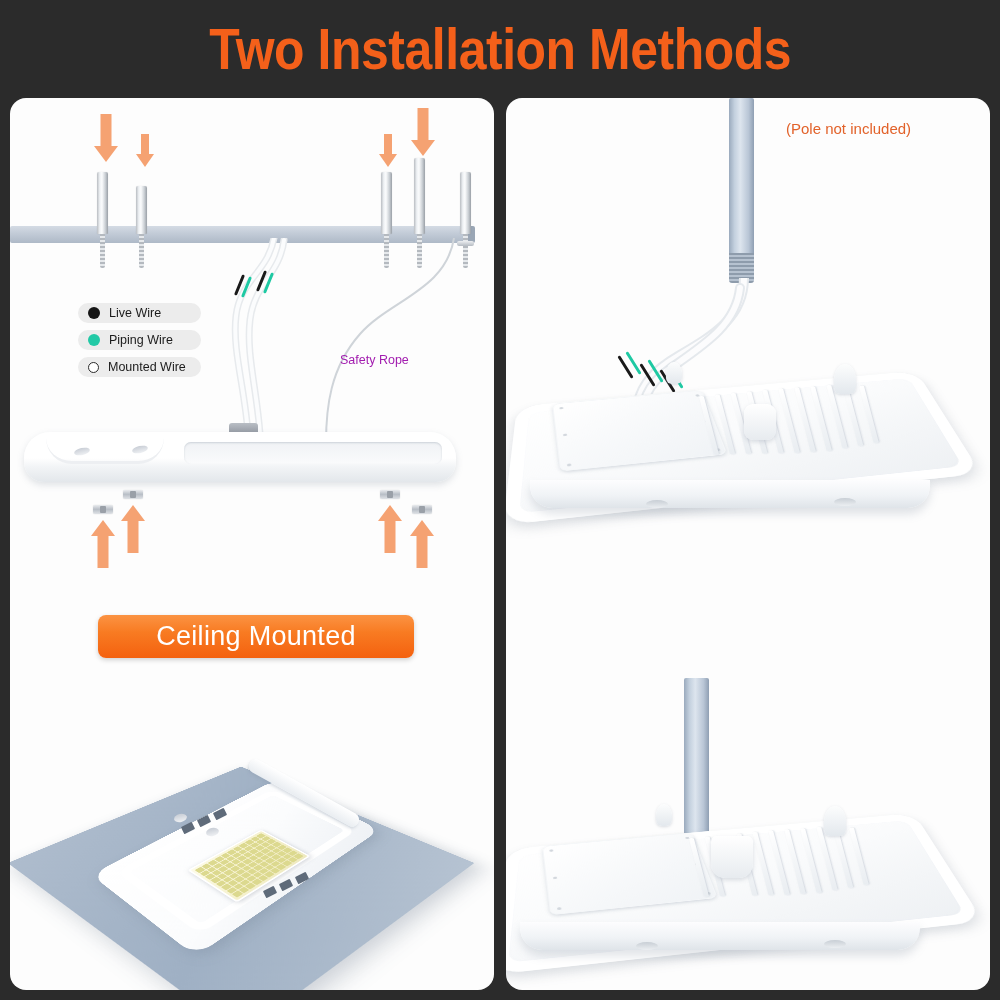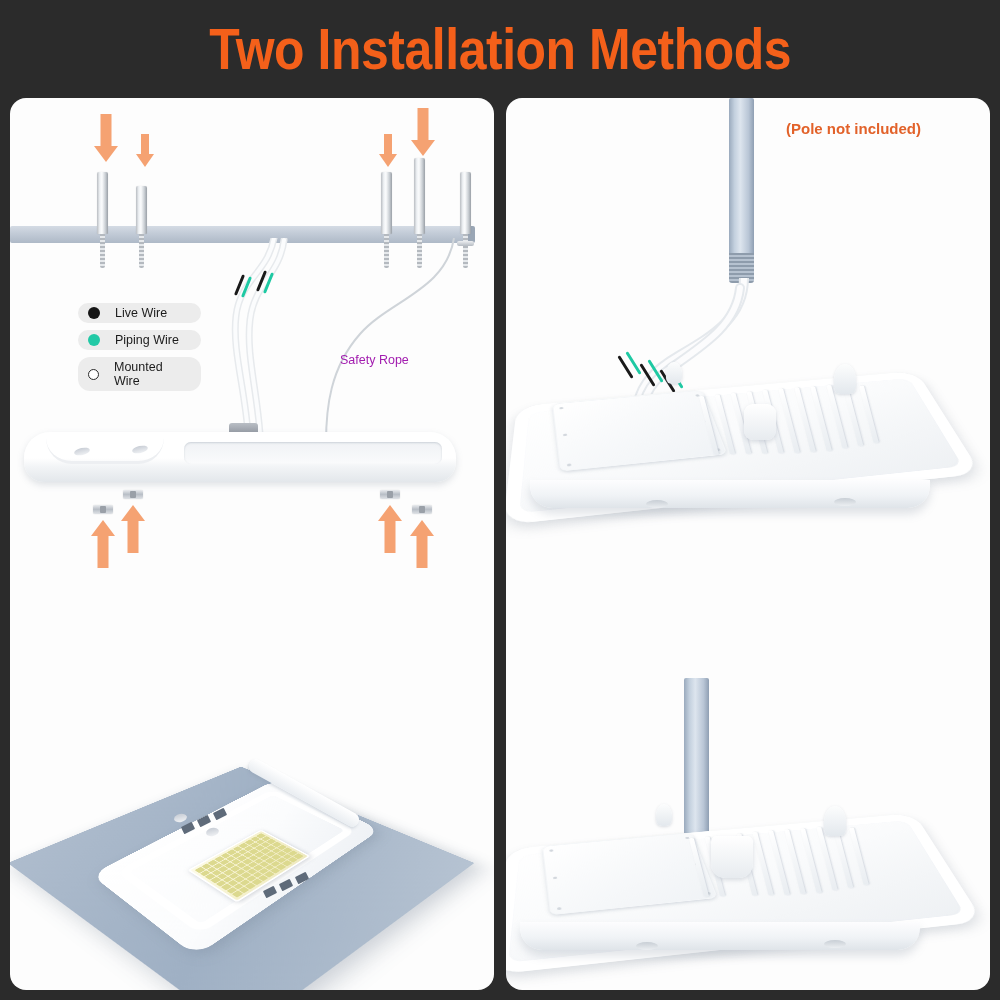--- a/index.html
+++ b/index.html
@@ -84,21 +84,21 @@
   }
   .arrow-up .head{
     position:absolute; left:50%; transform:translateX(-50%);
     width:0;height:0; border-left:12px solid transparent;
     border-right:12px solid transparent; border-bottom:16px solid #F5A272;
   }
 
   
   .legend{ position:absolute; left:68px; top:205px; }
   .legend-row{
-    display:flex; align-items:center; gap:15px;
+    display:flex; align-items:center; gap:9px;
     background:#ececec; border-radius:12px;
     padding:3px 14px 3px 10px;
     margin-bottom:7px;
     width:123px;
   }
   .dot{ width:12px; height:12px; border-radius:50%; flex:0 0 auto; }
   .dot.live   { background:#151515; }
   .dot.ground { background:#22c9a6; }
   .dot.neutral{ background:#ffffff; border:1.5px solid #2b2b2b; width:11px;height:11px;}
   .legend-label{ font-size:12.5px; color:#1b1b1b; }
@@ -363,20 +363,23 @@
   </div>
   <div class="arrow-up" style="left:369px;top:407px;width:22px;height:48px;">
     <div class="head" style="top:0;"></div>
       <div class="shaft" style="top:15px;height:33px;"></div>
   </div>
   <div class="arrow-up" style="left:401px;top:422px;width:22px;height:48px;">
     <div class="head" style="top:0;"></div>
       <div class="shaft" style="top:15px;height:33px;"></div>
   </div>
 
+  <div class="badge" style="left:88px;top:517px;width:316px;">
+    <span class="badge-text">Ceiling Mounted</span>
+  </div>
 
   <div class="ceil-plate-wrap">
     <div class="ceil-plate-edge"></div>
     <div class="ceil-plate"></div>
 
     <div class="sub" style="left:98px;top:98px;width:258px;height:150px;">
       <div style="position:absolute;inset:0;background:linear-gradient(160deg,#ffffff 0%,#fbfcfd 55%,#eef1f5 100%);
                   border-radius:18px;transform:perspective(600px) rotateX(54deg) rotateZ(-45deg);
                   box-shadow:0 6px 14px rgba(110,124,142,.28);"></div>
       <div style="position:absolute;left:18px;top:14px;width:220px;height:120px;
@@ -488,21 +491,21 @@
 
       <div style="position:absolute;left:128px;top:10px;width:124px;height:14px;
                   background:linear-gradient(180deg,#ffffff,#e9edf1);border-radius:7px;
                   transform:rotate(29deg);box-shadow:0 2px 3px rgba(140,152,168,.3);"></div>
     </div>
   </div>
 </div>
 
 <div class="panel" id="panel-right">
 
-  <div class="sub" style="left:280px;top:22px;font-size:15px;color:#E2622A;font-weight:bold;">(Pole not included)</div>
+  <div class="sub" style="left:280px;top:22px;font-size:15px;color:#E2622A;">(Pole not included)</div>
 
   <div class="pole" style="left:223px;top:0px;height:160px;"></div>
   <div class="pole-thread" style="left:223px;top:155px;"></div>
 
   <svg class="sub" style="left:110px;top:180px;" width="150" height="180">
     <path d="M128 0 C 128 40, 96 58, 62 78 C 38 92, 26 106, 22 124" fill="none" stroke="#e5e9ed" stroke-width="10" stroke-linecap="round"></path>
     <path d="M128 0 C 128 40, 96 58, 62 78 C 38 92, 26 106, 22 124" fill="none" stroke="#fcfcfd" stroke-width="6" stroke-linecap="round"></path>
     <path d="M124 10 C 120 48, 86 68, 52 92 C 32 106, 24 124, 26 150" fill="none" stroke="#e5e9ed" stroke-width="10" stroke-linecap="round"></path>
     <path d="M124 10 C 120 48, 86 68, 52 92 C 32 106, 24 124, 26 150" fill="none" stroke="#fcfcfd" stroke-width="6" stroke-linecap="round"></path>
   </svg>

